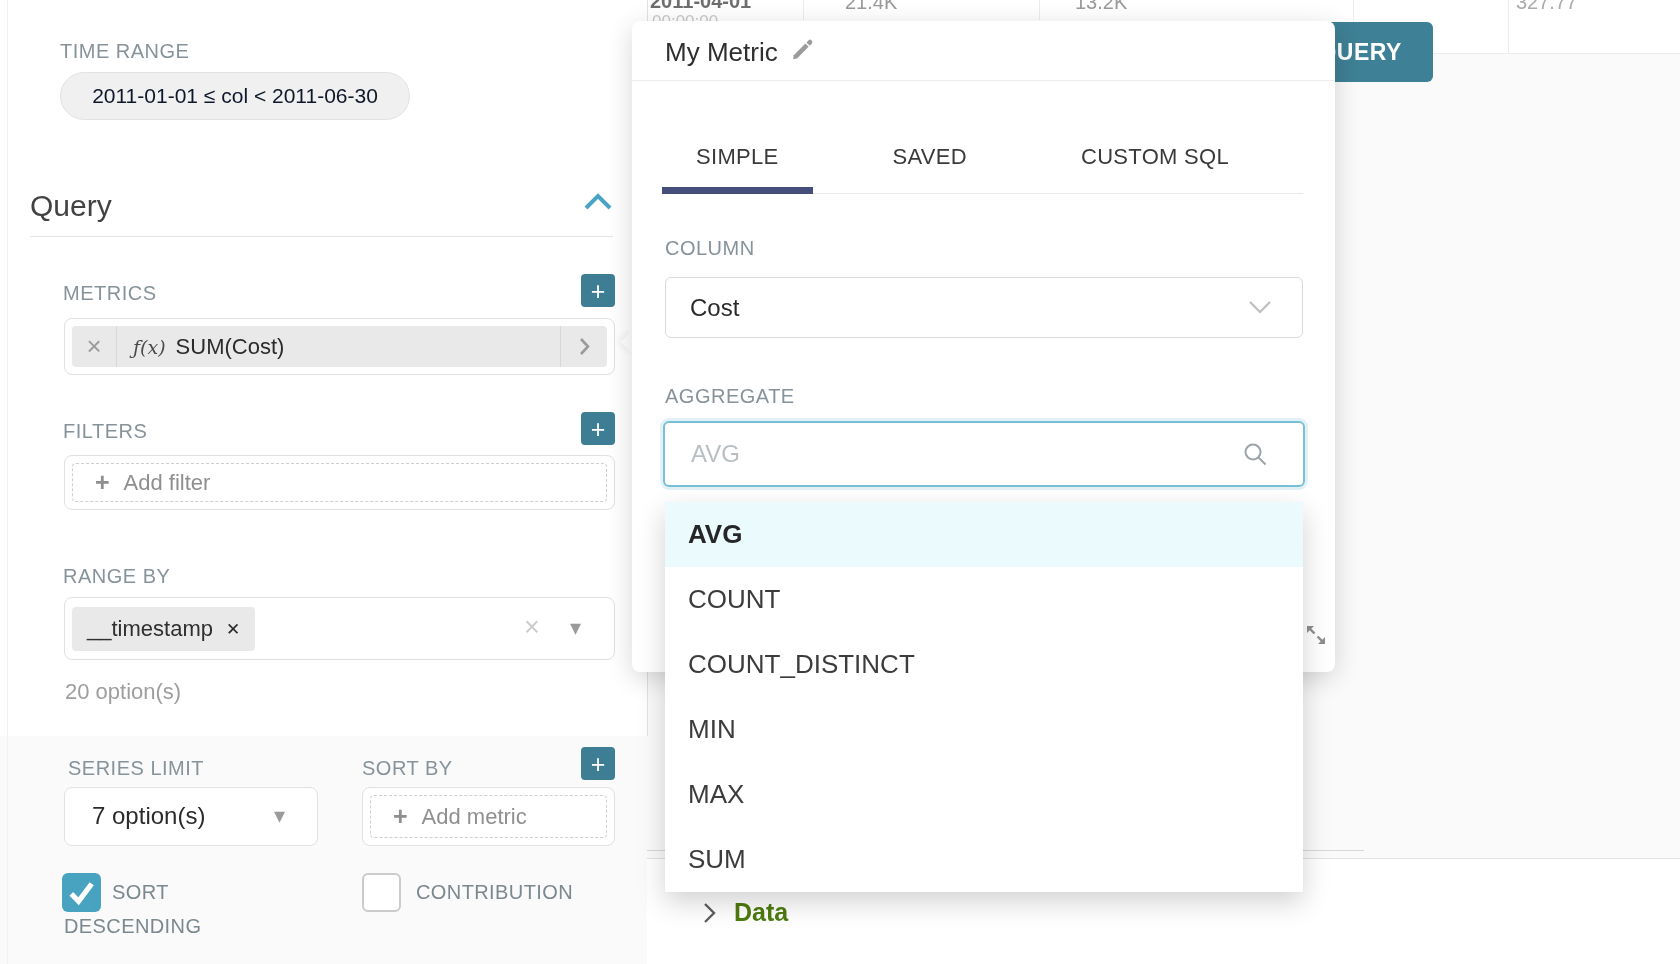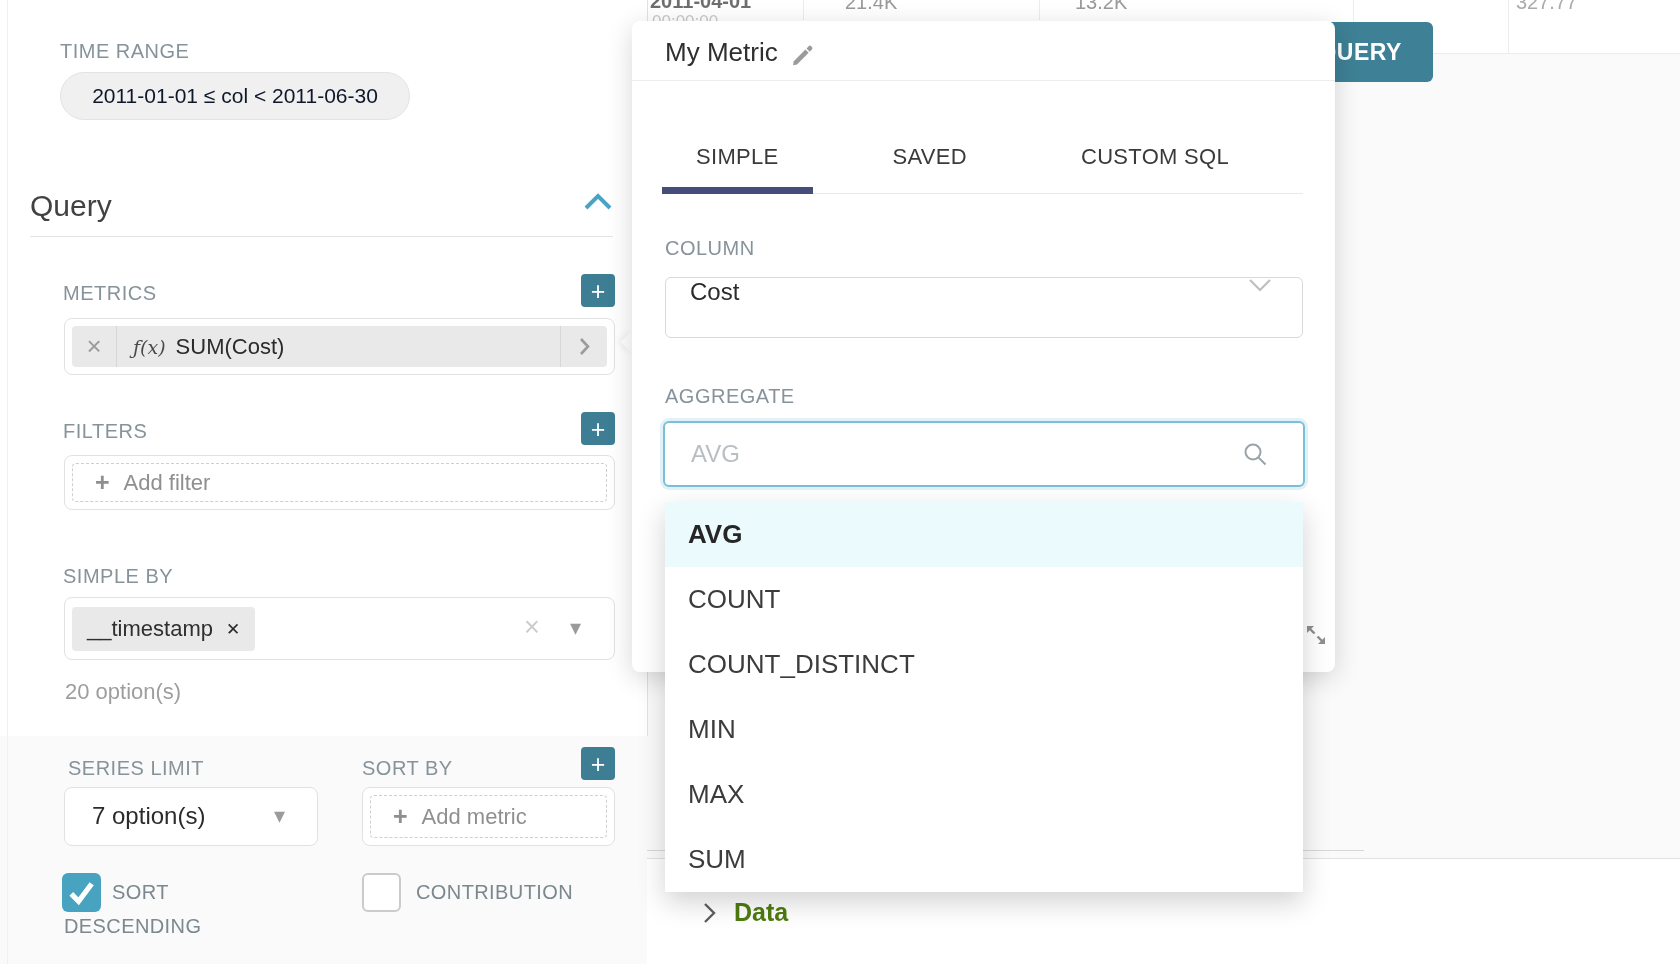--- a/index.html
+++ b/index.html
@@ -59,31 +59,31 @@
   .checkbox{position:absolute;width:39px;height:39px;border-radius:6px;box-sizing:border-box;cursor:pointer;}
   .checkbox.on{background:#47A3BF;}
   .checkbox.off{background:#fff;border:2px solid #cbcbcb;}
   .cb-label{position:absolute;color:#7b888e;font-size:20px;letter-spacing:.4px;white-space:nowrap;}
 
   
   #popover{position:absolute;left:632px;top:21px;width:703px;height:651px;background:#fff;border-radius:8px;
            box-shadow:0 6px 26px rgba(0,0,0,.16);z-index:4;}
   #popover-arrow{position:absolute;left:624px;top:334px;width:16px;height:16px;background:#fff;transform:rotate(45deg);
                  box-shadow:-3px 3px 6px rgba(0,0,0,.05);z-index:4;}
-  .pop-title-row{position:absolute;left:33px;top:16px;display:flex;align-items:flex-end;gap:12px;}
+  .pop-title-row{position:absolute;left:33px;top:16px;display:flex;align-items:flex-start;gap:12px;}
   .pop-title{font-size:26px;color:#2f2f2f;}
   .pop-hdiv{position:absolute;left:0;right:0;top:59px;height:1px;background:#ededed;}
   .tabs-row{position:absolute;left:30px;right:32px;top:100px;height:72px;display:flex;align-items:center;gap:46px;
             border-bottom:1px solid #e9e9e9;}
   .tab{position:relative;height:100%;display:flex;align-items:center;padding:0 34px;font-size:22px;color:#3a3a3a;
        letter-spacing:.3px;cursor:pointer;}
   .tab .indicator{position:absolute;left:0;right:0;bottom:-1px;height:7px;background:#454E7A;}
   .fld-label{position:absolute;left:33px;color:#87939A;font-size:20px;letter-spacing:.5px;}
   .col-select{position:absolute;left:33px;top:256px;width:638px;height:61px;border:1px solid #d9d9d9;border-radius:6px;
-              box-sizing:border-box;display:flex;cursor:pointer;background:#fff;}
+              box-sizing:border-box;display:flex;align-items:center;cursor:pointer;background:#fff;}
   .col-select .val{font-size:24px;color:#2b2b2b;margin-left:24px;flex:1;}
   .agg-input-wrap{position:absolute;left:31px;top:400px;width:642px;height:66px;border:2px solid #79C0D6;border-radius:6px;
                   box-sizing:border-box;background:#fff;box-shadow:0 0 0 3px rgba(121,192,214,.22);display:flex;align-items:center;}
   .agg-input{flex:1;border:none;outline:none;font-size:24px;color:#3a3a3a;margin-left:24px;font-family:inherit;background:transparent;}
   .agg-input::placeholder{color:#b7bfc3;opacity:1;}
   #resize-handle{position:absolute;left:1302px;top:621px;width:28px;height:28px;z-index:4;cursor:nwse-resize;}
 
   
   #dropdown{position:absolute;left:665px;top:502px;width:638px;height:390px;background:#fff;z-index:5;
             box-shadow:0 10px 26px rgba(0,0,0,.18);}
@@ -158,21 +158,21 @@
 
     <div class="sec-label" style="left:63px;top:420px;">FILTERS</div>
     <button class="add-btn" style="left:581px;top:412px;">+</button>
     <div class="box" style="left:64px;top:455px;width:551px;height:55px;">
       <div class="dashed-inner">
         <span class="plus">+</span>
         <span>Add filter</span>
       </div>
     </div>
 
-    <div class="sec-label" style="left:63px;top:565px;">SIMPLE BY</div>
+    <div class="sec-label" style="left:63px;top:565px;">RANGE BY</div>
     <div class="box" style="left:64px;top:597px;width:551px;height:63px;cursor:pointer;"></div>
     <div class="tag">
       <span class="t">__timestamp</span>
       <span class="x">✕</span>
     </div>
     <div class="clear-x" style="left:524px;top:612px;">×</div>
     <div class="select-caret" style="left:570px;top:615px;">▾</div>
     <div class="hint" style="left:65px;top:679px;">20 option(s)</div>
 
     <div class="sec-label" style="left:68px;top:757px;">SERIES LIMIT</div>

